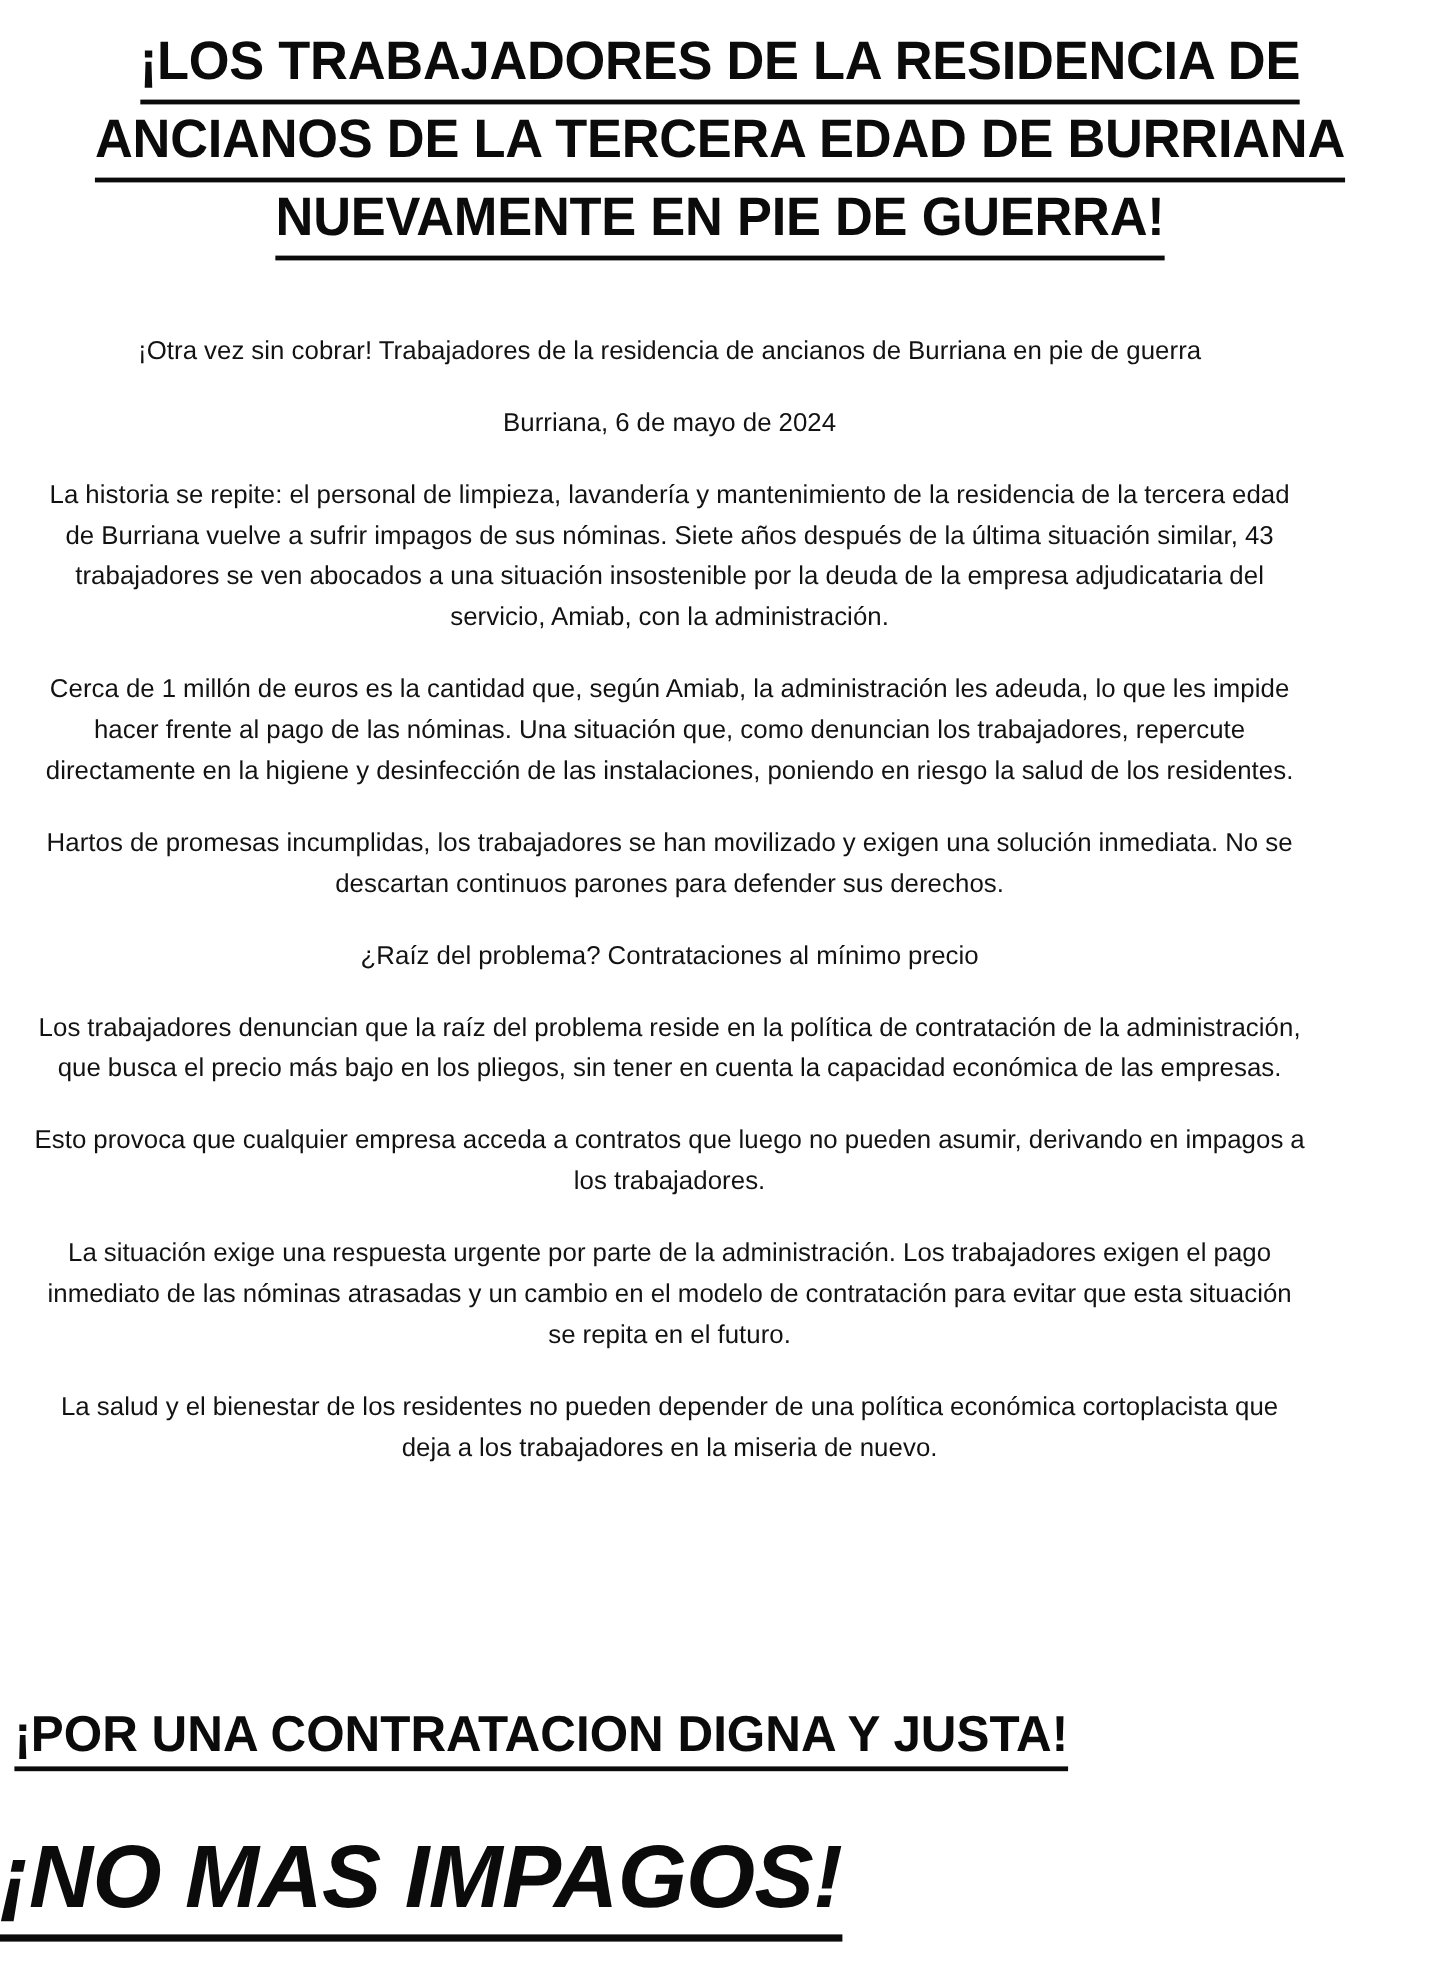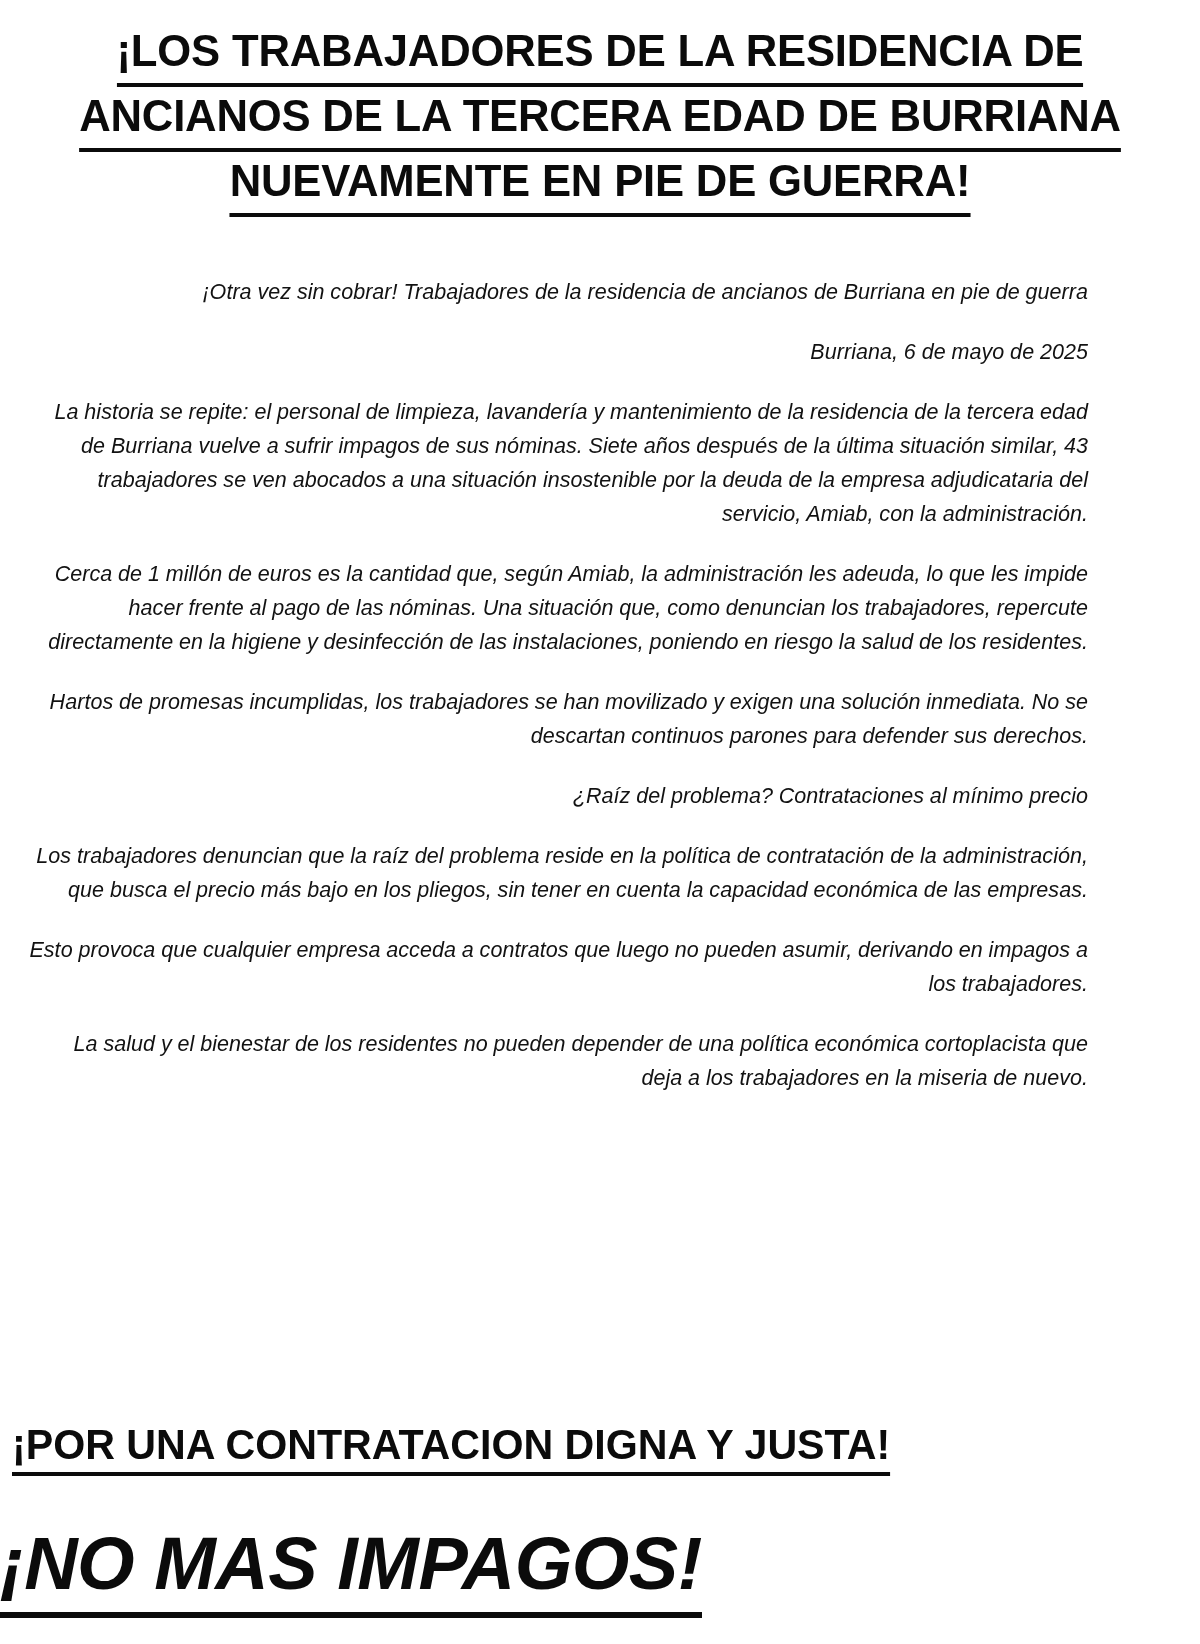--- a/index.html
+++ b/index.html
@@ -56,24 +56,23 @@
     margin: 0;
     padding: 58px 112px 0 28px;
   }
   .para {
     margin: 0 0 26px 0;
     font-family: "Liberation Sans", sans-serif;
     font-size: 21.5px;
     line-height: 34px;
     color: #121212;
     font-weight: 400;
-    text-align: right;
+    text-align: center;
     letter-spacing: 0.05px;
     word-spacing: -0.2px;
-    font-style: italic;
   }
   .para:last-child { margin-bottom: 0; }
 
   
   .slogans {
     position: absolute;
     left: 0;
     right: 0;
     bottom: 0;
   }
@@ -116,27 +115,28 @@
 <div class="page">
 
   <div class="headline">
     <div class="headline-line l1"><span class="u">¡LOS TRABAJADORES DE LA RESIDENCIA DE</span></div>
     <div class="headline-line l2"><span class="u">ANCIANOS DE LA TERCERA EDAD DE BURRIANA</span></div>
     <div class="headline-line l3"><span class="u">NUEVAMENTE EN PIE DE GUERRA!</span></div>
   </div>
 
   <div class="article">
     <p class="para">¡Otra vez sin cobrar! Trabajadores de la residencia de ancianos de Burriana en pie de guerra</p>
-    <p class="para">Burriana, 6 de mayo de 2025</p>
+    <p class="para">Burriana, 6 de mayo de 2024</p>
     <p class="para">La historia se repite: el personal de limpieza, lavandería y mantenimiento de la residencia de la tercera edad de Burriana vuelve a sufrir impagos de sus nóminas. Siete años después de la última situación similar, 43 trabajadores se ven abocados a una situación insostenible por la deuda de la empresa adjudicataria del servicio, Amiab, con la administración.</p>
     <p class="para">Cerca de 1 millón de euros es la cantidad que, según Amiab, la administración les adeuda, lo que les impide hacer frente al pago de las nóminas. Una situación que, como denuncian los trabajadores, repercute directamente en la higiene y desinfección de las instalaciones, poniendo en riesgo la salud de los residentes.</p>
     <p class="para">Hartos de promesas incumplidas, los trabajadores se han movilizado y exigen una solución inmediata. No se descartan continuos parones para defender sus derechos.</p>
     <p class="para">¿Raíz del problema? Contrataciones al mínimo precio</p>
     <p class="para">Los trabajadores denuncian que la raíz del problema reside en la política de contratación de la administración, que busca el precio más bajo en los pliegos, sin tener en cuenta la capacidad económica de las empresas.</p>
     <p class="para">Esto provoca que cualquier empresa acceda a contratos que luego no pueden asumir, derivando en impagos a los trabajadores.</p>
+    <p class="para">La situación exige una respuesta urgente por parte de la administración. Los trabajadores exigen el pago inmediato de las nóminas atrasadas y un cambio en el modelo de contratación para evitar que esta situación se repita en el futuro.</p>
     <p class="para">La salud y el bienestar de los residentes no pueden depender de una política económica cortoplacista que deja a los trabajadores en la miseria de nuevo.</p>
   </div>
 
   <div class="slogans">
     <div class="slogans-inner">
       <div class="slogan slogan-1"><span class="u">¡POR UNA CONTRATACION DIGNA Y JUSTA!</span></div>
       <div class="slogan slogan-2"><span class="u">¡NO MAS IMPAGOS!</span></div>
     </div>
   </div>
 

